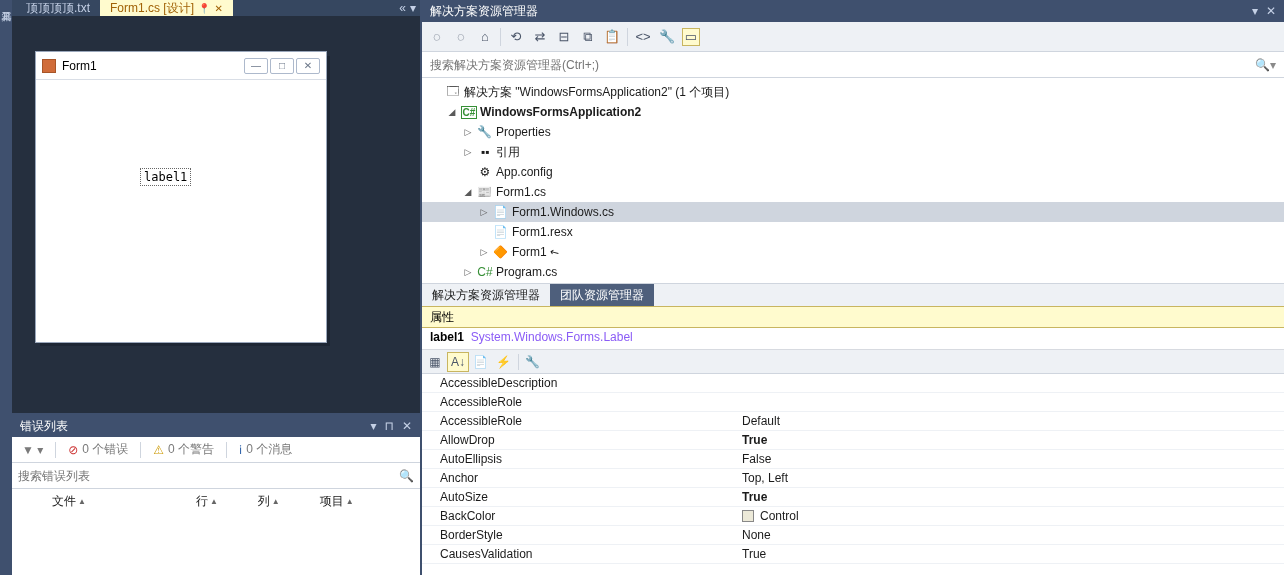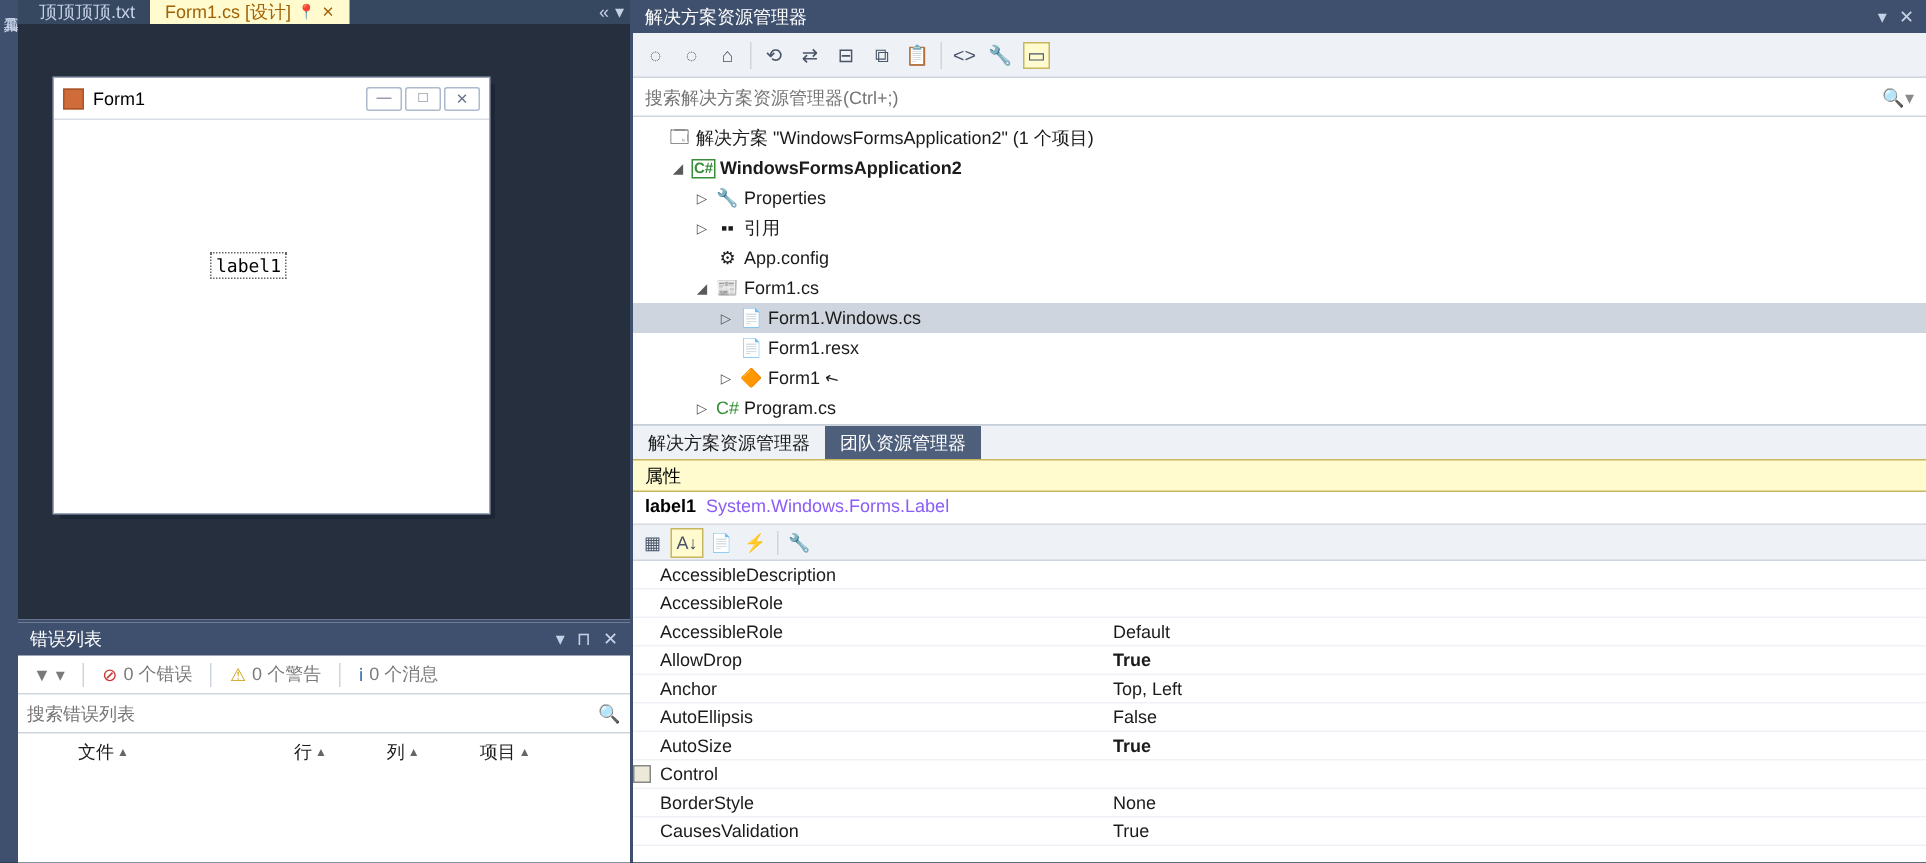--- a/index.html
+++ b/index.html
@@ -277,38 +277,39 @@
             <span>Default</span>
           </div>
         </div>
         <div class="prow">
           <div class="pname">AllowDrop</div>
           <div class="pval b">
             <span>True</span>
           </div>
         </div>
         <div class="prow">
+          <div class="pname">AutoEllipsis</div>
+          <div class="pval">
+            <span>False</span>
+          </div>
+        </div>
+        <div class="prow">
           <div class="pname">Anchor</div>
           <div class="pval">
             <span>Top, Left</span>
-          </div>
-        </div>
-        <div class="prow">
-          <div class="pname">AutoEllipsis</div>
-          <div class="pval">
-            <span>False</span>
           </div>
         </div>
         <div class="prow">
           <div class="pname">AutoSize</div>
           <div class="pval b">
             <span>True</span>
           </div>
         </div>
         <div class="prow">
+          <div class="pname">BackColor</div>
           <div class="pval">
             <span class="swatch"></span>
             <span>Control</span>
           </div>
         </div>
         <div class="prow">
           <div class="pname">BorderStyle</div>
           <div class="pval">
             <span>None</span>
           </div>

